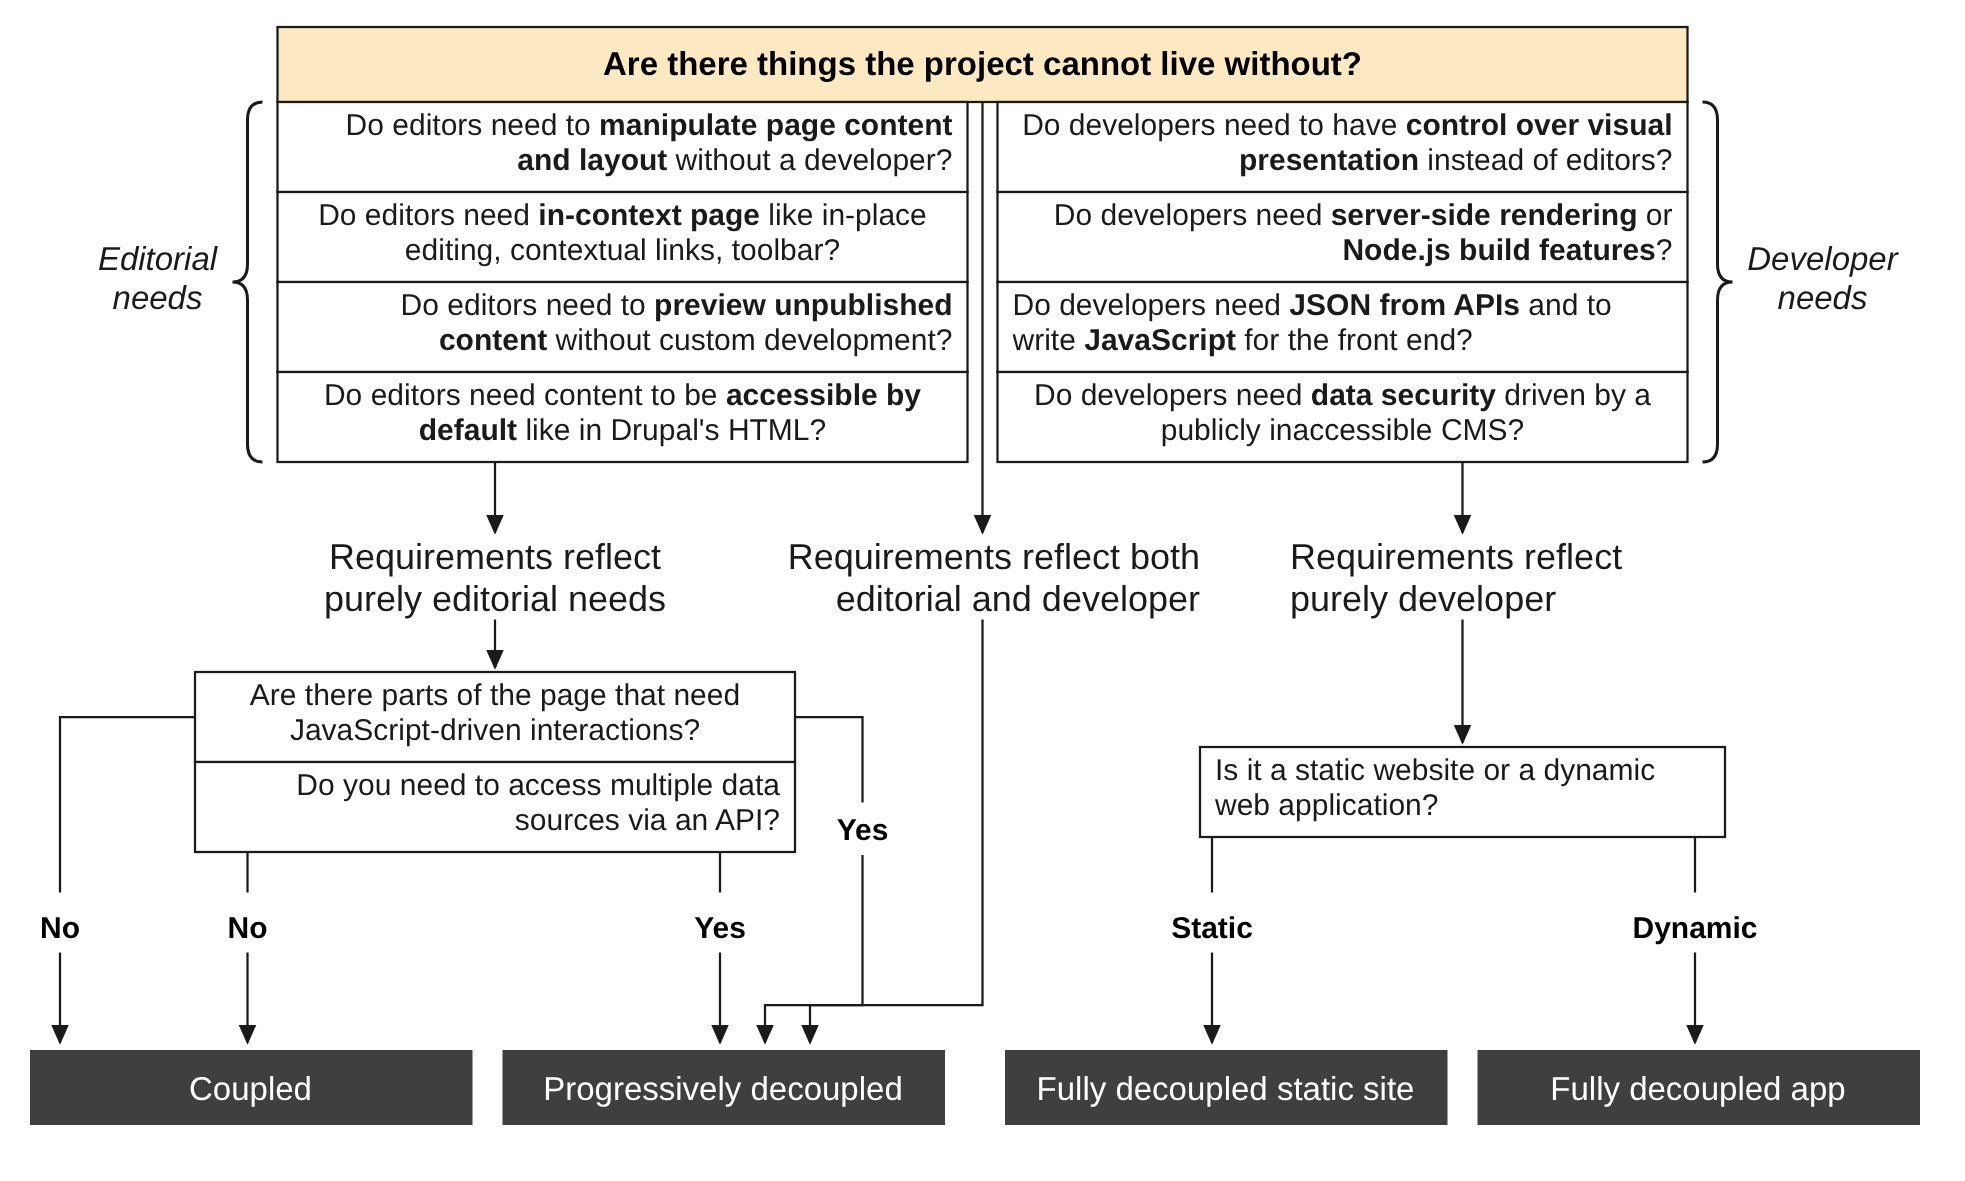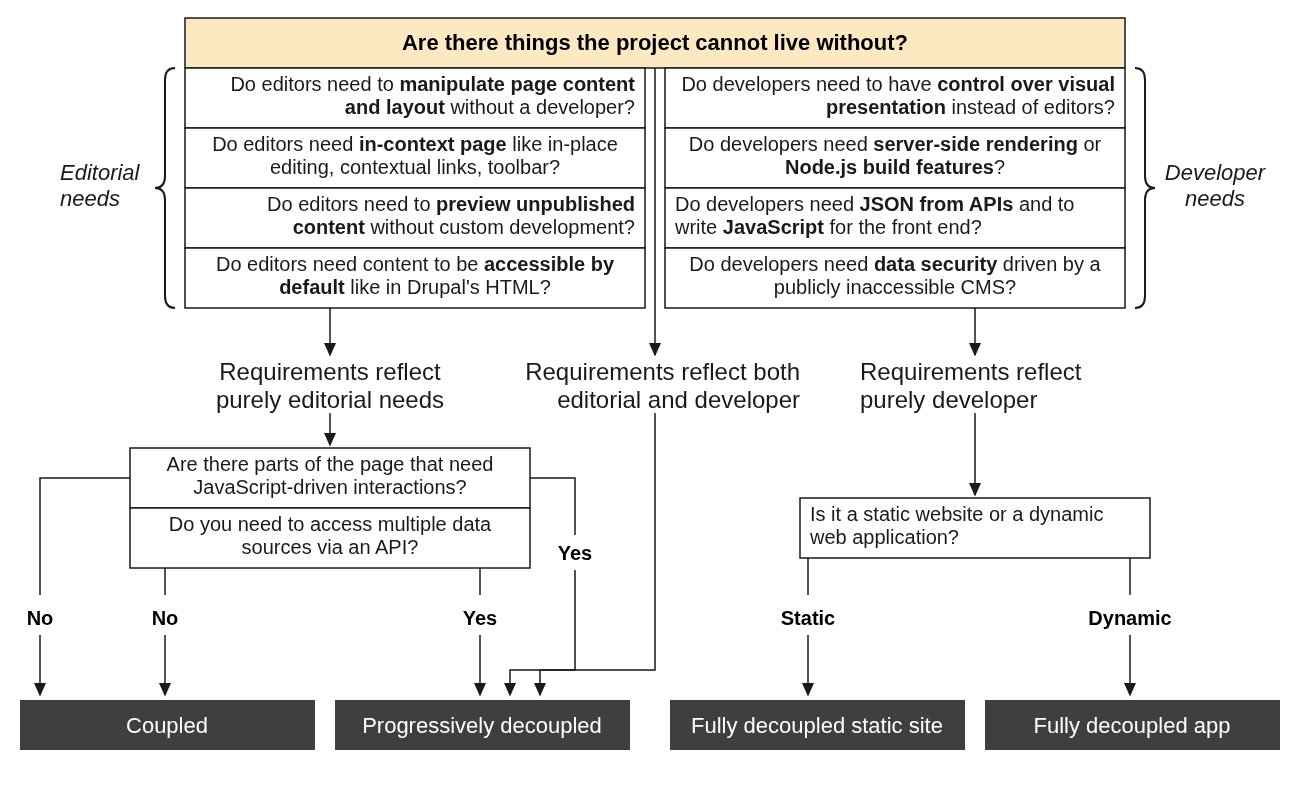--- a/index.html
+++ b/index.html
@@ -40,47 +40,47 @@
     <foreignObject x="195" y="193" width="440" height="52"><div xmlns="http://www.w3.org/1999/xhtml" class="cell-text" style="text-align:right">Do editors need to <b>preview unpublished content</b> without custom development?</div></foreignObject>
     <foreignObject x="195" y="253" width="440" height="52"><div xmlns="http://www.w3.org/1999/xhtml" class="cell-text" style="text-align:center">Do editors need content to be <b>accessible by default</b> like in Drupal's HTML?</div></foreignObject>
   </g>
 
   <g>
     <rect class="cell-box" x="665" y="68" width="460" height="60"></rect>
     <rect class="cell-box" x="665" y="128" width="460" height="60"></rect>
     <rect class="cell-box" x="665" y="188" width="460" height="60"></rect>
     <rect class="cell-box" x="665" y="248" width="460" height="60"></rect>
     <foreignObject x="675" y="73" width="440" height="52"><div xmlns="http://www.w3.org/1999/xhtml" class="cell-text" style="text-align:right">Do developers need to have <b>control over visual presentation</b> instead of editors?</div></foreignObject>
-    <foreignObject x="675" y="133" width="440" height="52"><div xmlns="http://www.w3.org/1999/xhtml" class="cell-text" style="text-align:center">Do developers need <b>server-side rendering</b> or <b>Node.js build features</b>?</div></foreignObject>
+    <foreignObject x="675" y="133" width="440" height="52"><div xmlns="http://www.w3.org/1999/xhtml" class="cell-text" style="text-align:right">Do developers need <b>server-side rendering</b> or <b>Node.js build features</b>?</div></foreignObject>
     <foreignObject x="675" y="193" width="440" height="52"><div xmlns="http://www.w3.org/1999/xhtml" class="cell-text" style="text-align:left">Do developers need <b>JSON from APIs</b> and to write <b>JavaScript</b> for the front end?</div></foreignObject>
     <foreignObject x="675" y="253" width="440" height="52"><div xmlns="http://www.w3.org/1999/xhtml" class="cell-text" style="text-align:center">Do developers need <b>data security</b> driven by a publicly inaccessible CMS?</div></foreignObject>
   </g>
 
   <path class="brace" d="M175,68 Q165,68 165,80 L165,176 Q165,188 155,188 Q165,188 165,200 L165,296 Q165,308 175,308"></path>
-  <foreignObject x="60" y="160" width="90" height="60"><div xmlns="http://www.w3.org/1999/xhtml" class="label-italic" style="">Editorial needs</div></foreignObject>
+  <foreignObject x="60" y="160" width="90" height="60"><div xmlns="http://www.w3.org/1999/xhtml" class="label-italic" style="text-align:center">Editorial needs</div></foreignObject>
 
   <path class="brace" d="M1135,68 Q1145,68 1145,80 L1145,176 Q1145,188 1155,188 Q1145,188 1145,200 L1145,296 Q1145,308 1135,308"></path>
   <foreignObject x="1160" y="160" width="110" height="60"><div xmlns="http://www.w3.org/1999/xhtml" class="label-italic" style="text-align:center">Developer needs</div></foreignObject>
 
   <line class="flow" x1="330" y1="308" x2="330" y2="355" marker-end="url(#arrow)"></line>
   <line class="flow" x1="655" y1="68" x2="655" y2="355" marker-end="url(#arrow)"></line>
   <line class="flow" x1="975" y1="308" x2="975" y2="355" marker-end="url(#arrow)"></line>
 
   <foreignObject x="215" y="358" width="230" height="55"><div xmlns="http://www.w3.org/1999/xhtml" class="mid-text" style="text-align:center">Requirements reflect purely editorial needs</div></foreignObject>
   <foreignObject x="510" y="358" width="290" height="55"><div xmlns="http://www.w3.org/1999/xhtml" class="mid-text" style="text-align:right">Requirements reflect both editorial and developer needs</div></foreignObject>
   <foreignObject x="860" y="358" width="230" height="55"><div xmlns="http://www.w3.org/1999/xhtml" class="mid-text" style="text-align:left">Requirements reflect purely developer needs</div></foreignObject>
 
   <line class="flow" x1="330" y1="413" x2="330" y2="445" marker-end="url(#arrow)"></line>
   <line class="flow" x1="975" y1="413" x2="975" y2="495" marker-end="url(#arrow)"></line>
 
   <g>
     <rect class="cell-box" x="130" y="448" width="400" height="60"></rect>
     <rect class="cell-box" x="130" y="508" width="400" height="60"></rect>
     <foreignObject x="140" y="453" width="380" height="52"><div xmlns="http://www.w3.org/1999/xhtml" class="cell-text" style="text-align:center">Are there parts of the page that need JavaScript-driven interactions?</div></foreignObject>
-    <foreignObject x="140" y="513" width="380" height="52"><div xmlns="http://www.w3.org/1999/xhtml" class="cell-text" style="text-align:center">Do you need to access multiple data sources via an API?</div></foreignObject>
+    <foreignObject x="140" y="513" width="380" height="52"><div xmlns="http://www.w3.org/1999/xhtml" class="cell-text" style="text-align:right">Do you need to access multiple data sources via an API?</div></foreignObject>
   </g>
 
   <g>
     <rect class="cell-box" x="800" y="498" width="350" height="60"></rect>
     <foreignObject x="810" y="503" width="330" height="52"><div xmlns="http://www.w3.org/1999/xhtml" class="cell-text" style="text-align:left">Is it a static website or a dynamic web application?</div></foreignObject>
   </g>
 
   <path class="flow" d="M130,478 L40,478 L40,595"></path>
   <text class="ans-text" x="40" y="625" text-anchor="middle">No</text>
   <line class="flow" x1="40" y1="635" x2="40" y2="695" marker-end="url(#arrow)"></line>

